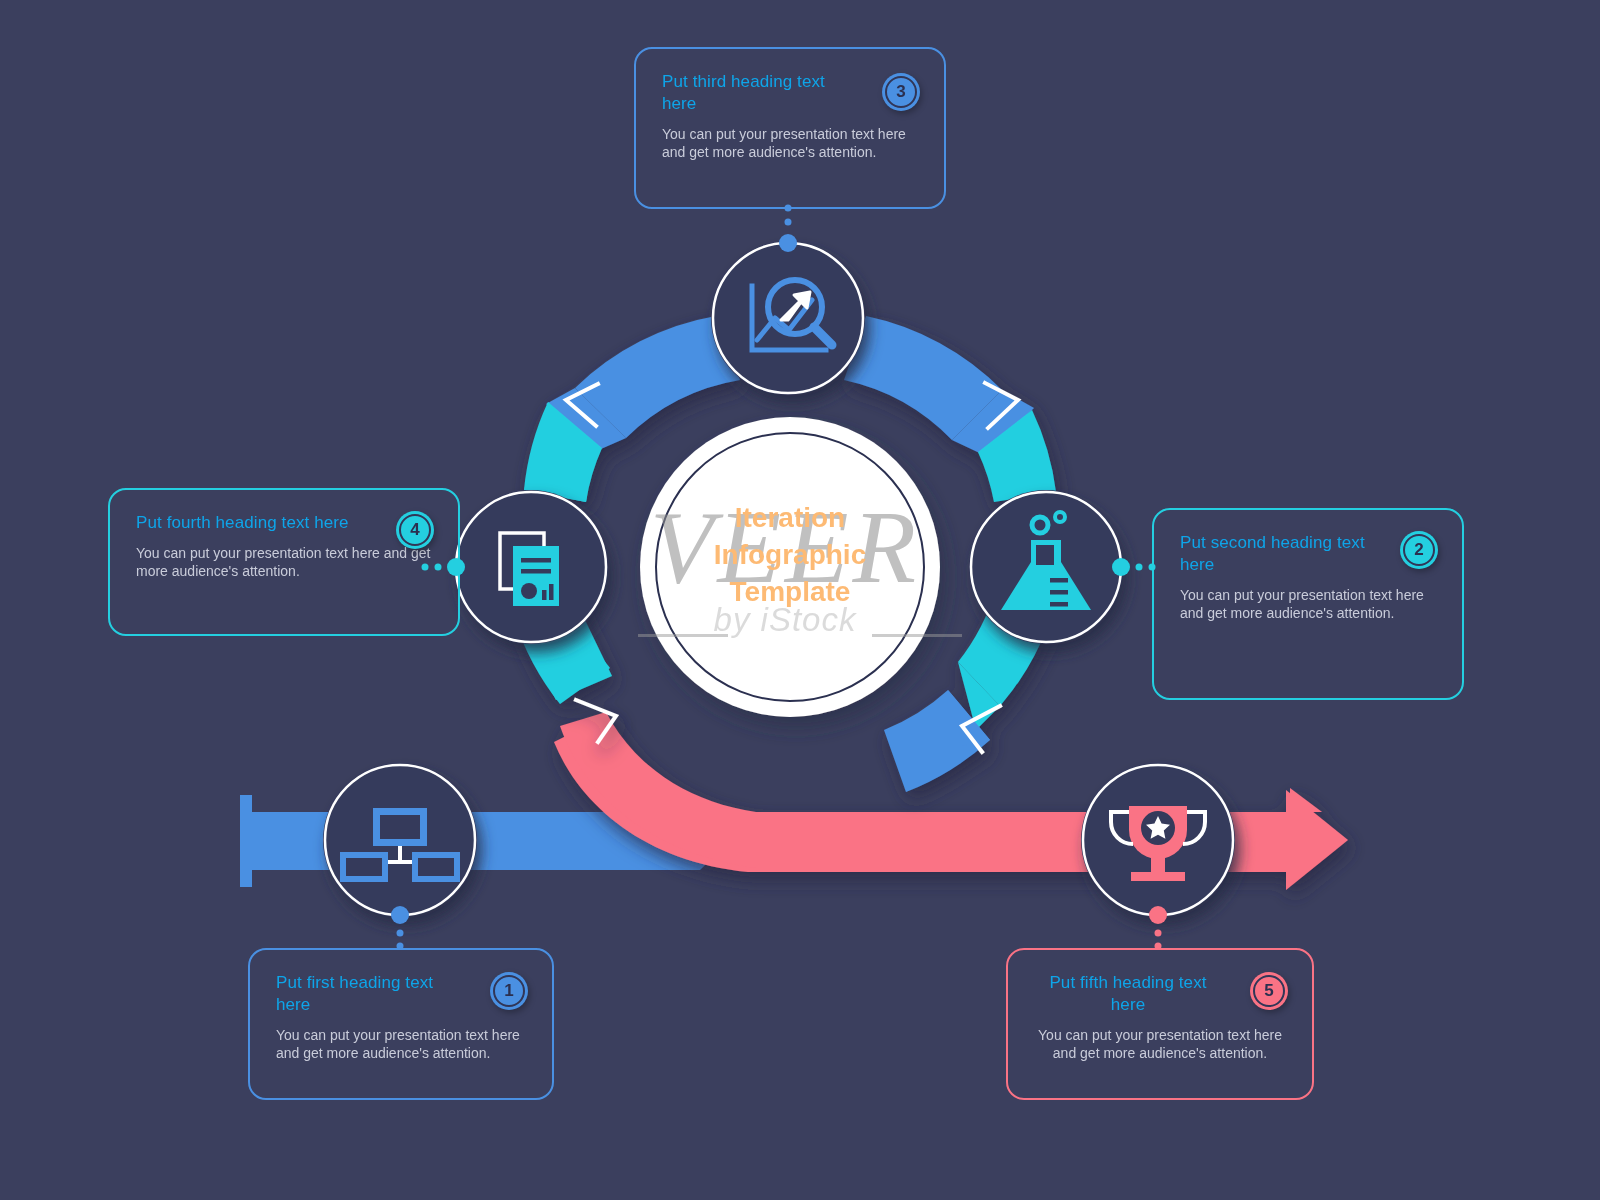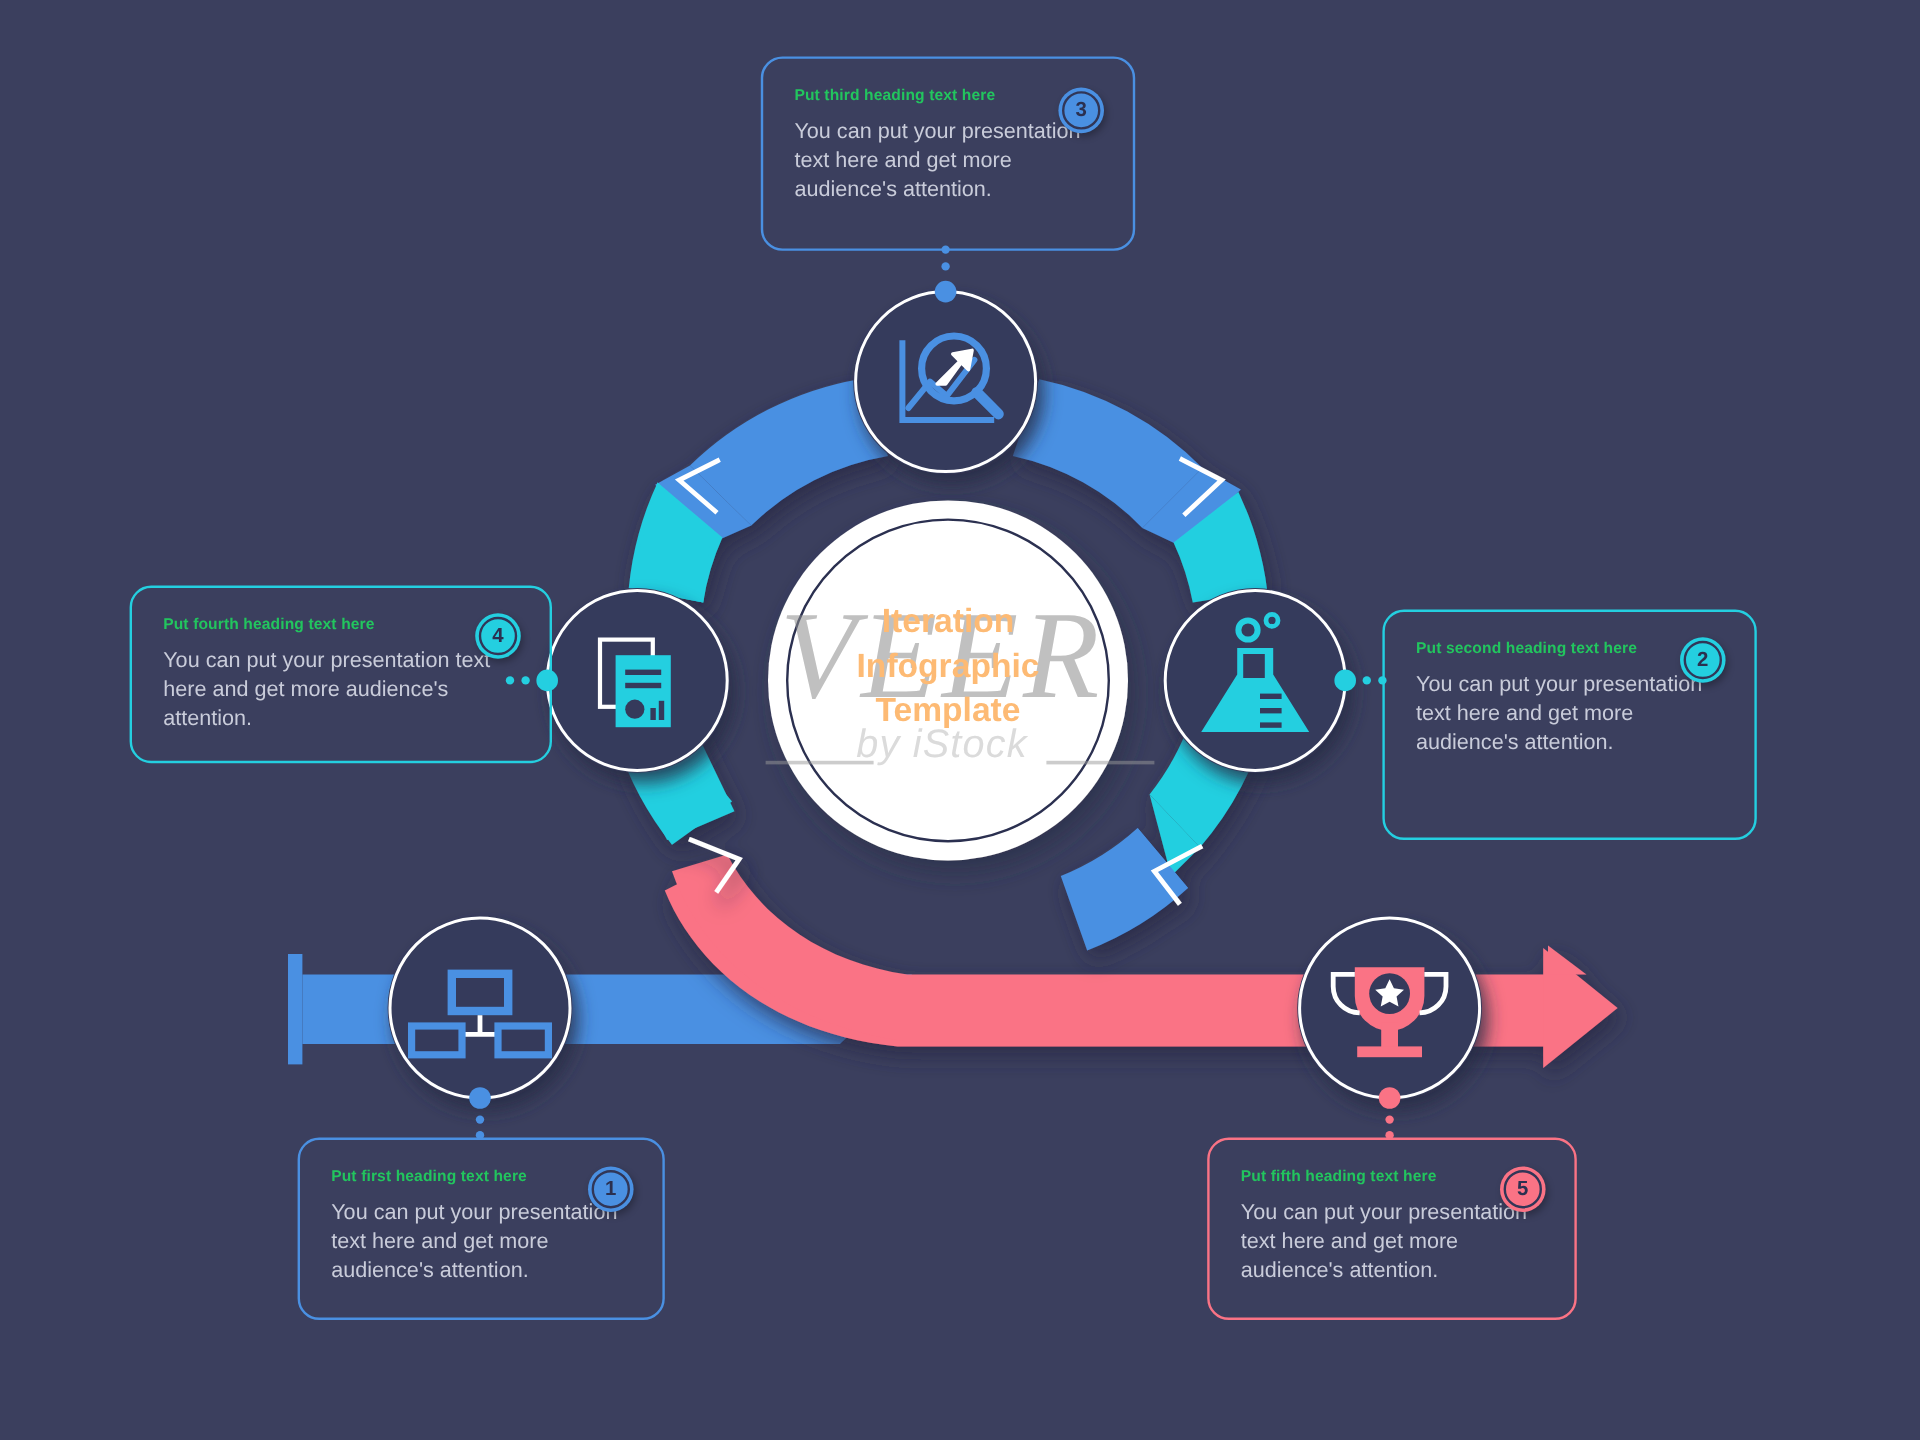--- a/index.html
+++ b/index.html
@@ -16,43 +16,43 @@
   
   .card{
     position:absolute;
     box-sizing:border-box;
     border:2px solid #4a90e2;
     border-radius:18px;
     background:rgba(59,63,94,0.0);
     padding:22px 26px 20px 26px;
   }
   .card .ttl{
-    font-size:13px;font-weight:bold;color:#22c55e;
+    font-size:17px;font-weight:normal;color:#0ea5e9;
     line-height:1.28;letter-spacing:.1px;
     margin:0 64px 10px 0;
   }
   .card .body{
-    font-size:18px;color:#c9ccda;line-height:1.33;margin:0;
+    font-size:14px;color:#c9ccda;line-height:1.33;margin:0;
   }
   .badge{
     position:absolute;
     width:38px;height:38px;border-radius:50%;
     display:flex;align-items:center;justify-content:center;
     font-size:17px;font-weight:bold;color:#2b3050;
     box-shadow:2px 3px 6px rgba(0,0,0,.28);
   }
   .badge::after{
     content:"";position:absolute;left:3px;top:3px;right:3px;bottom:3px;
     border-radius:50%;border:2px solid #313657;
   }
   .badge span{position:relative;z-index:2;}
 
   .c-blue{border-color:#4a90e2;}
   .c-cyan{border-color:#24cfe0;}
-  .c-pink{border-color:#fa7385;}
+  .c-pink{border-color:#fa7385;text-align:center;}
   .b-blue{background:#4a90e2;}
   .b-cyan{background:#24cfe0;}
   .b-pink{background:#fa7385;}
 
   
   #card3{left:634px;top:47px;width:312px;height:162px;}
   #card3 .badge{right:24px;top:24px;}
   #card2{left:1152px;top:508px;width:312px;height:192px;}
   #card2 .badge{right:24px;top:21px;}
   #card4{left:108px;top:488px;width:352px;height:148px;}

